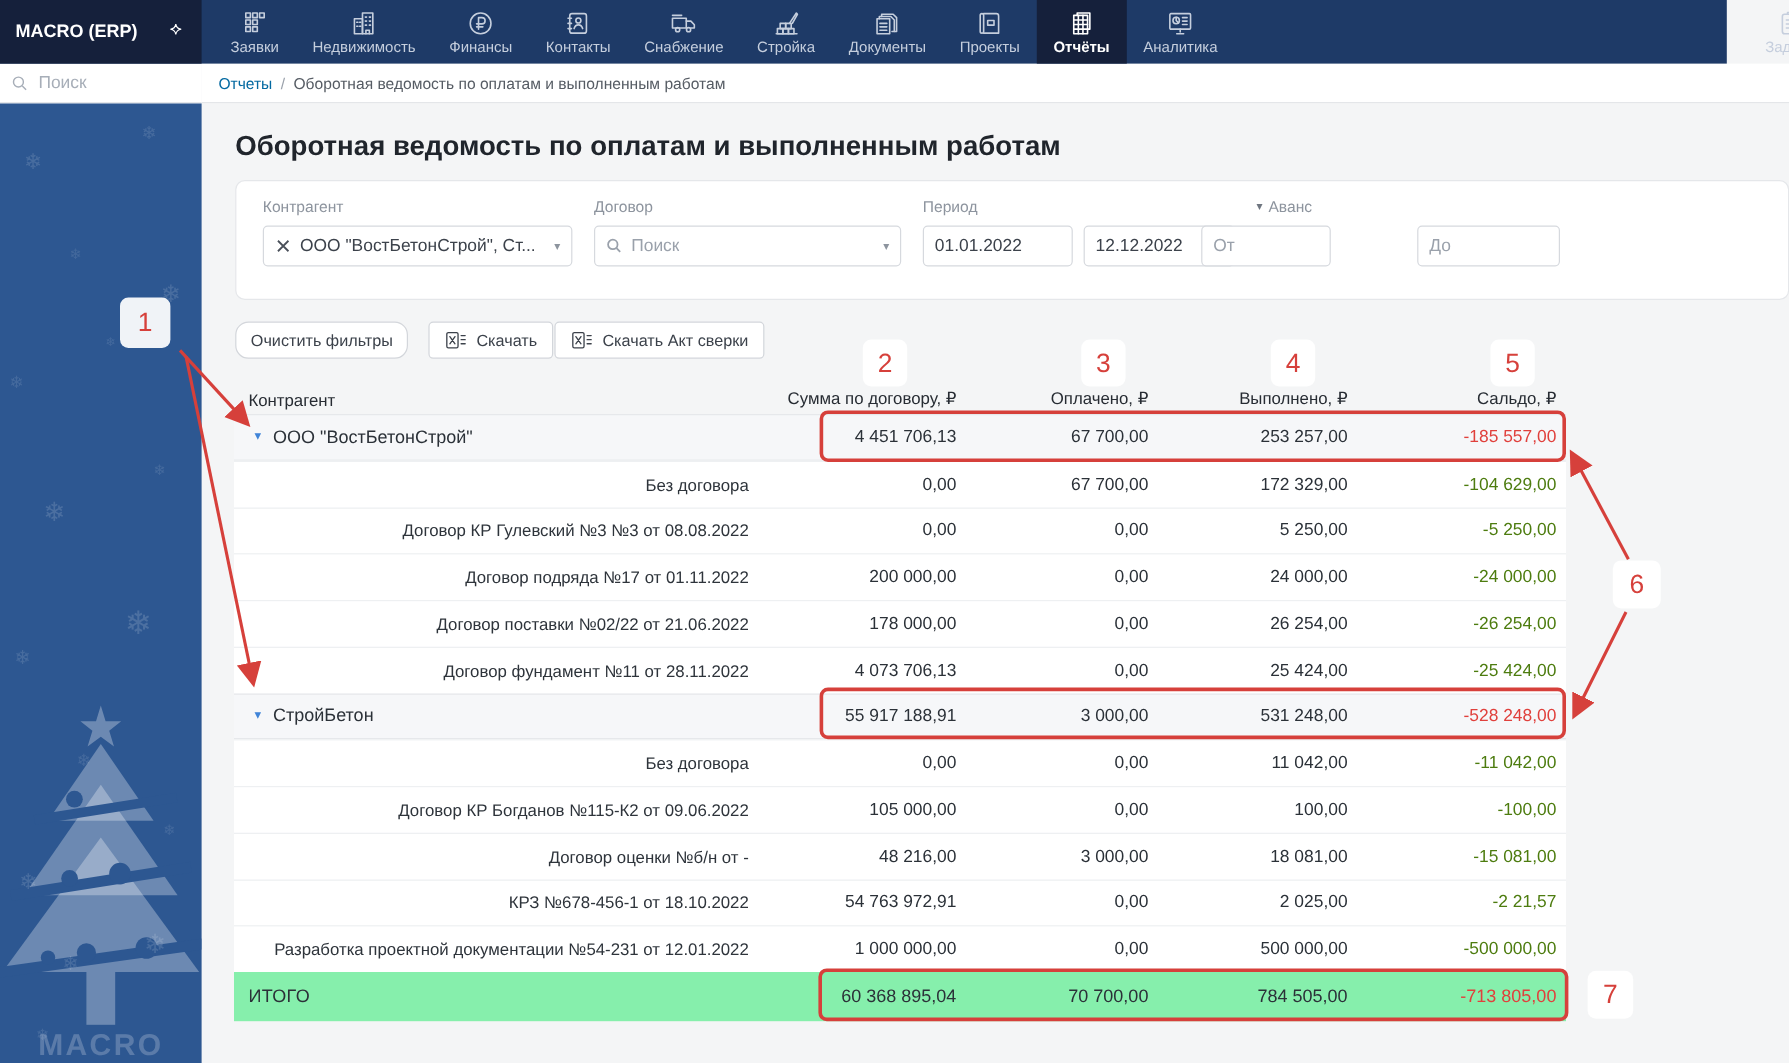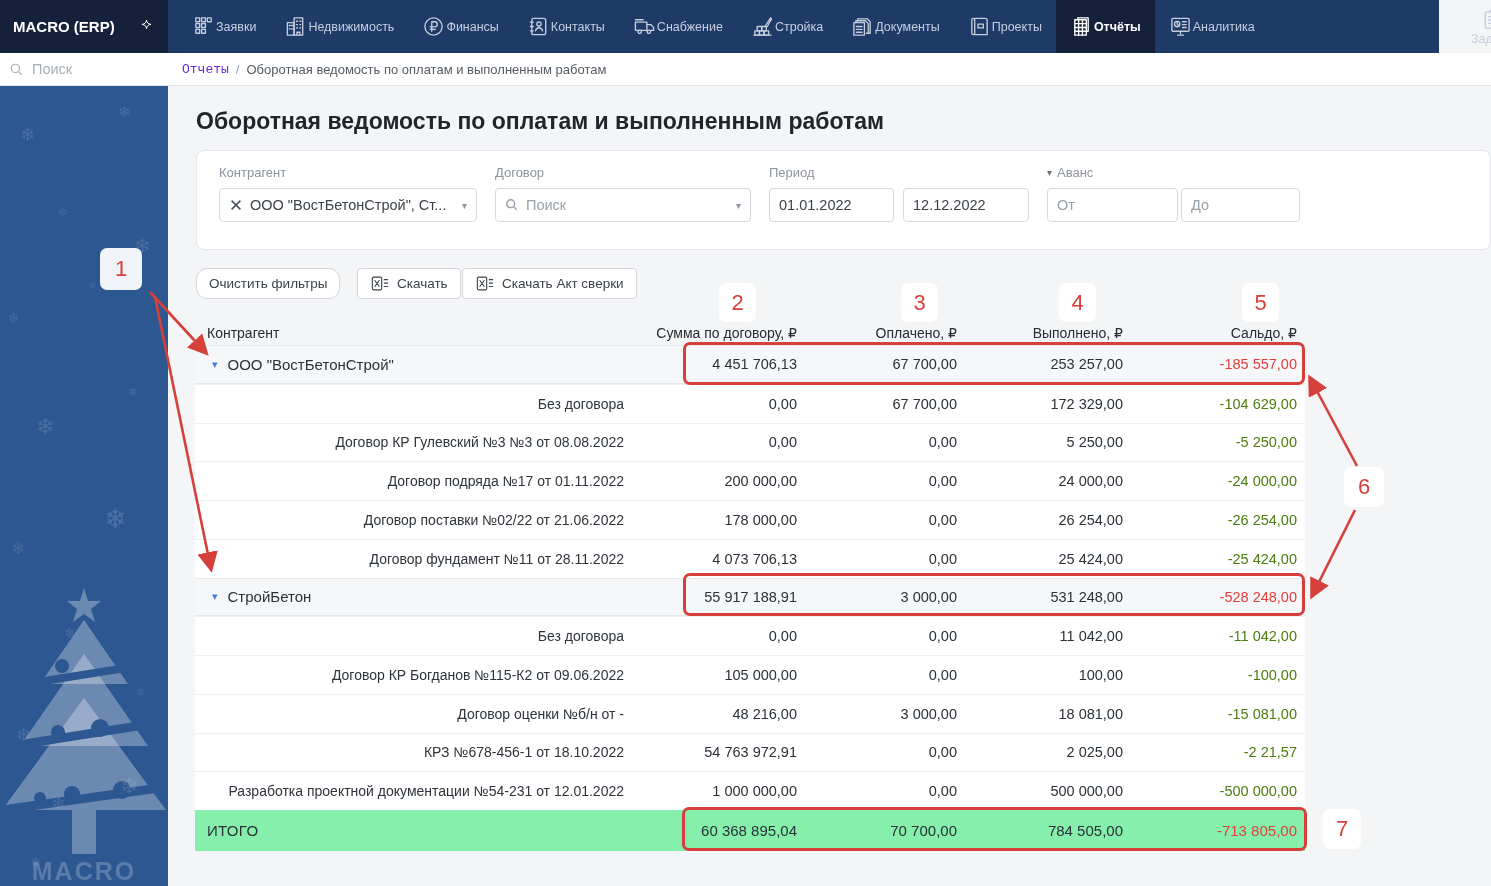--- a/index.html
+++ b/index.html
@@ -7,42 +7,42 @@
     width:1491px;height:886px;position:relative;overflow:hidden;
     background:#f4f5f6;font-family:"Liberation Sans","DejaVu Sans",sans-serif;
     -webkit-font-smoothing:antialiased;
   }
   
   .topnav{position:absolute;left:0;top:0;width:1439px;height:53px;background:#1e3a67;display:flex;z-index:10;}
   .logo-block{flex:0 0 168px;width:168px;height:53px;background:#15203b;display:flex;align-items:center;
     justify-content:space-between;padding:0 13px;box-sizing:border-box;color:#fff;font-weight:700;font-size:15px;}
   .logo-block svg{width:17px;height:17px;stroke:#fff;fill:none;stroke-width:1.4;}
   .nav-items{display:flex;margin-left:10px;height:53px;}
-  .nav-item{display:flex;align-items:center;justify-content:center;gap:1px;
+  .nav-item{display:flex;flex-direction:column;align-items:center;justify-content:center;gap:1px;
     padding:0 14px;color:#c5cedd;font-size:12.5px;cursor:pointer;white-space:nowrap;}
   .nav-item svg{width:23px;height:23px;stroke:currentColor;fill:none;stroke-width:1.4;stroke-linecap:round;stroke-linejoin:round;}
   .nav-item.active{background:#15203b;color:#fff;font-weight:700;}
   .nav-task{position:absolute;left:1462px;top:0;width:60px;height:53px;display:flex;flex-direction:column;
     align-items:center;justify-content:center;gap:1px;color:#c5cedd;font-size:12.5px;}
   .nav-task svg{width:23px;height:23px;stroke:currentColor;fill:none;stroke-width:1.4;stroke-linecap:round;stroke-linejoin:round;}
   
   .side-search{position:absolute;left:0;top:53px;width:168px;height:33px;background:#fff;display:flex;align-items:center;
     gap:6px;padding:0 9px;box-sizing:border-box;border-bottom:1px solid #e4e6e9;z-index:5;}
   .side-search svg{width:15px;height:15px;stroke:#a7aeb8;fill:none;stroke-width:1.6;flex:0 0 15px;}
   .side-search input{border:none;outline:none;width:100%;font:14.5px "Liberation Sans","DejaVu Sans",sans-serif;color:#3c424b;}
   .side-search input::placeholder{color:#a7aeb8;}
   .sidebar{position:absolute;left:0;top:86px;width:168px;bottom:0;background:#2d5791;overflow:hidden;z-index:4;}
   .flake{position:absolute;color:#fff;line-height:1;user-select:none;}
   .tree-svg{position:absolute;left:0;bottom:24px;width:168px;height:280px;}
   .watermark{position:absolute;bottom:0px;width:100%;text-align:center;font-size:25px;font-weight:600;
     color:rgba(255,255,255,.22);letter-spacing:2px;}
   
   .crumbbar{position:absolute;left:168px;top:53px;right:0;height:33px;background:#fff;border-bottom:1px solid #e4e6e9;
     display:flex;align-items:center;gap:7px;padding-left:14px;box-sizing:border-box;font-size:13px;z-index:5;}
-  .crumb-link{color:#6d28d9;cursor:pointer;font-family:Liberation Mono, monospace;}
+  .crumb-link{color:#0369a1;cursor:pointer;}
   .crumb-sep{color:#9aa1ab;}
   .crumb-cur{color:#565c64;}
   
   .content{position:absolute;left:168px;top:86px;right:0;bottom:0;background:#f4f5f6;}
   .page-title{position:absolute;left:28px;top:22px;font-size:23px;font-weight:700;color:#20252c;}
   .filter-card{position:absolute;left:28px;top:64px;width:1295px;height:100px;background:#fff;
     border:1px solid #e5e7ea;border-radius:8px;box-sizing:border-box;}
   .fl{position:absolute;top:14px;font-size:13px;color:#8d949e;display:flex;align-items:center;gap:5px;}
   .fl .caret{color:#6f7680;font-size:10px;}
   .fc{position:absolute;top:37px;height:34px;background:#fff;border:1px solid #d6d9de;border-radius:4px;
@@ -50,21 +50,21 @@
   .fc .caret{margin-left:auto;color:#8d949e;font-size:10px;}
   .fc svg{width:14px;height:14px;stroke:#4a505a;fill:none;stroke-width:1.7;flex:0 0 14px;}
   .fc .mag{stroke:#9aa1ab;}
   .fc .val{white-space:nowrap;overflow:hidden;}
   .fc .ph{color:#9aa1ab;}
   .fc input{border:none;outline:none;width:100%;font:14.5px "Liberation Sans","DejaVu Sans",sans-serif;color:#3c424b;padding:0;}
   .fc input::placeholder{color:#9aa1ab;}
   .f-k-l{left:22px;} .f-k{left:22px;width:258px;}
   .f-d-l{left:298px;} .f-d{left:298px;width:256px;}
   .f-p-l{left:572px;} .f-p1{left:572px;width:125px;} .f-p2{left:706px;width:126px;}
-  .f-a-l{left:850px;} .f-a1{left:850px;width:131px;} .f-a2{left:984px;width:119px;}
+  .f-a-l{left:850px;} .f-a1{left:804px;width:108px;} .f-a2{left:984px;width:119px;}
   
   .btn{position:absolute;top:182px;height:31px;display:flex;align-items:center;gap:7px;background:#fff;
     border:1px solid #d3d6db;border-radius:4px;padding:0 12px;font-size:13.5px;color:#3c424b;box-sizing:border-box;cursor:pointer;white-space:nowrap;}
   .btn svg{width:20px;height:17px;stroke:#3c424b;fill:none;stroke-width:1.3;stroke-linecap:round;}
   .btn-clear{left:28px;border-radius:11px;} .btn-dl{left:189px;} .btn-act{left:294px;}
   
   .rtable{position:absolute;left:27px;top:234px;width:1110px;font-size:14.5px;color:#2b3138;}
   .thead,.trow{display:grid;grid-template-columns:435px 175px 160px 166px 174px;align-items:center;}
   .thead{height:25px;font-size:14px;font-weight:500;color:#272c33;}
   .thead .c0{padding-left:12px;}

